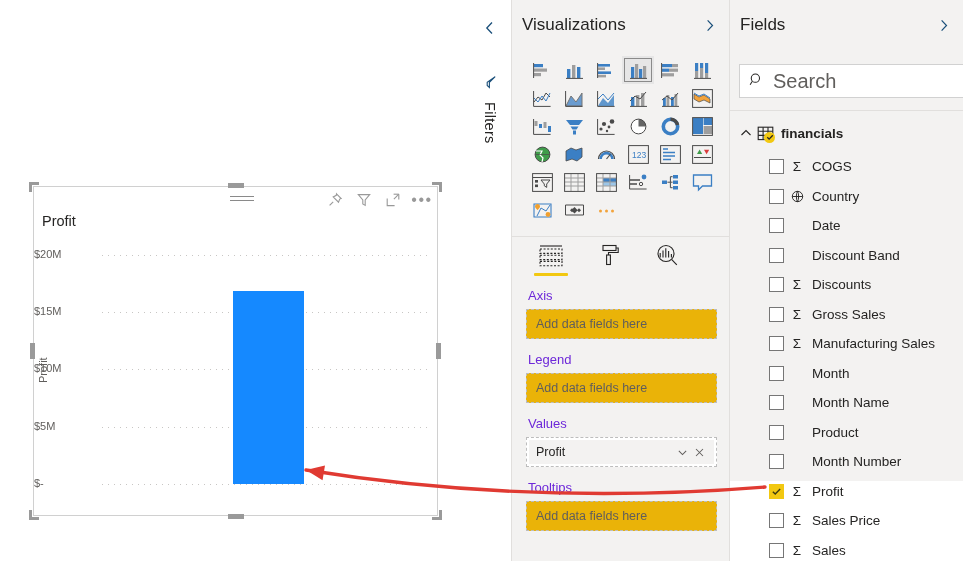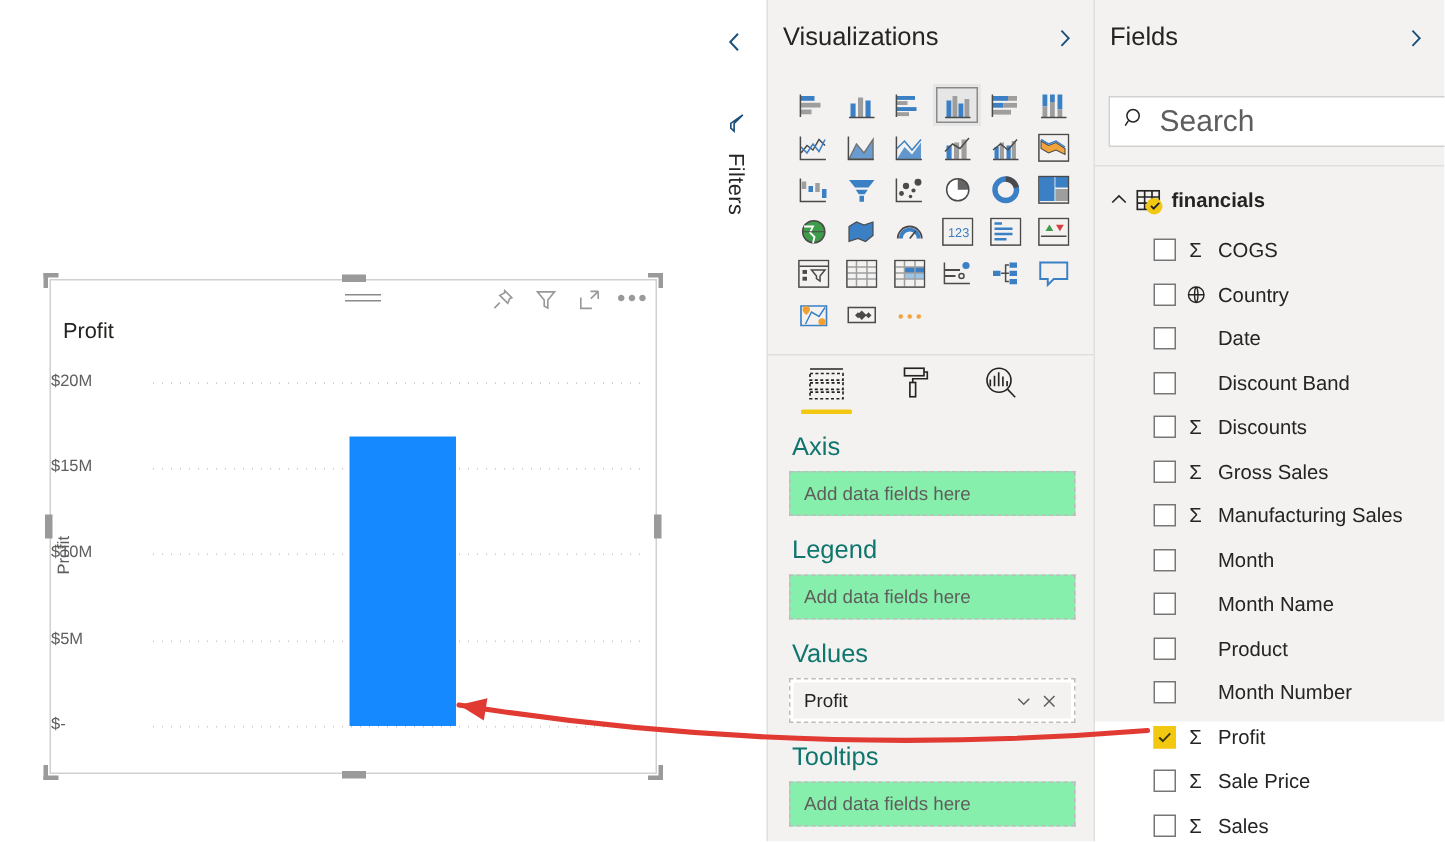--- a/index.html
+++ b/index.html
@@ -74,23 +74,23 @@
   .vcell.sel { background: #e6e6e6; outline: 1px solid #8a8a8a; outline-offset: -3px; }
 
   .viz-divider { position: absolute; left: 0; right: 0; top: 236px; height: 1px; background: #e1dfdd; }
 
   .well-tabs { position: absolute; left: 0; top: 240px; right: 0; height: 38px; display: flex; padding-left: 22px; gap: 24px; }
   .wtab { width: 34px; height: 34px; display: flex; align-items: flex-start; justify-content: center; cursor: pointer; position: relative; padding-top: 3px; }
   .wtab .ul { position: absolute; left: 0; right: 0; bottom: -2px; height: 3px; background: #f2c811; border-radius: 1px; display: none; }
   .wtab.active .ul { display: block; }
 
   .wells { position: absolute; left: 14px; top: 288px; right: 12px; }
-  .well-label { font-size: 17px; color: #0f766e; margin: 0 0 6px 2px; }
+  .well-label { font-size: 13px; color: #6d28d9; margin: 0 0 6px 2px; }
   .well-box {
-    height: 30px; border: 1px dashed #bdbdbd; background: #86efac;
+    height: 30px; border: 1px dashed #bdbdbd; background: #eab308;
     display: flex; align-items: center; padding: 0 9px;
     font-size: 12.5px; color: #605e5c; margin-bottom: 13px;
   }
   .well-chip {
     height: 30px; border: 1px dashed #bdbdbd; background: #fff; padding: 2px;
     margin-bottom: 13px; display: flex; align-items: center;
   }
   .chip-inner {
     flex: 1; height: 100%; background: #f3f2f1; display: flex; align-items: center;
     padding: 0 6px 0 7px; font-size: 12.5px; color: #252423;
@@ -649,21 +649,21 @@
             <svg width="11" height="11" viewBox="0 0 12 12" fill="none" stroke="#3b3b10" stroke-width="1.5">
               <path d="M2 6.2l2.6 2.6L10 3.2"></path>
             </svg>
           </div>
           <div class="ftype">Σ</div>
           <div class="fname">Profit</div>
         </div>
         <div class="field-row">
           <div class="fchk"></div>
           <div class="ftype">Σ</div>
-          <div class="fname">Sale Price</div>
+          <div class="fname">Sales Price</div>
         </div>
         <div class="field-row">
           <div class="fchk"></div>
           <div class="ftype">Σ</div>
           <div class="fname">Sales</div>
         </div>
       </div>
   </div>
 
   <svg class="annot" width="963" height="561">

